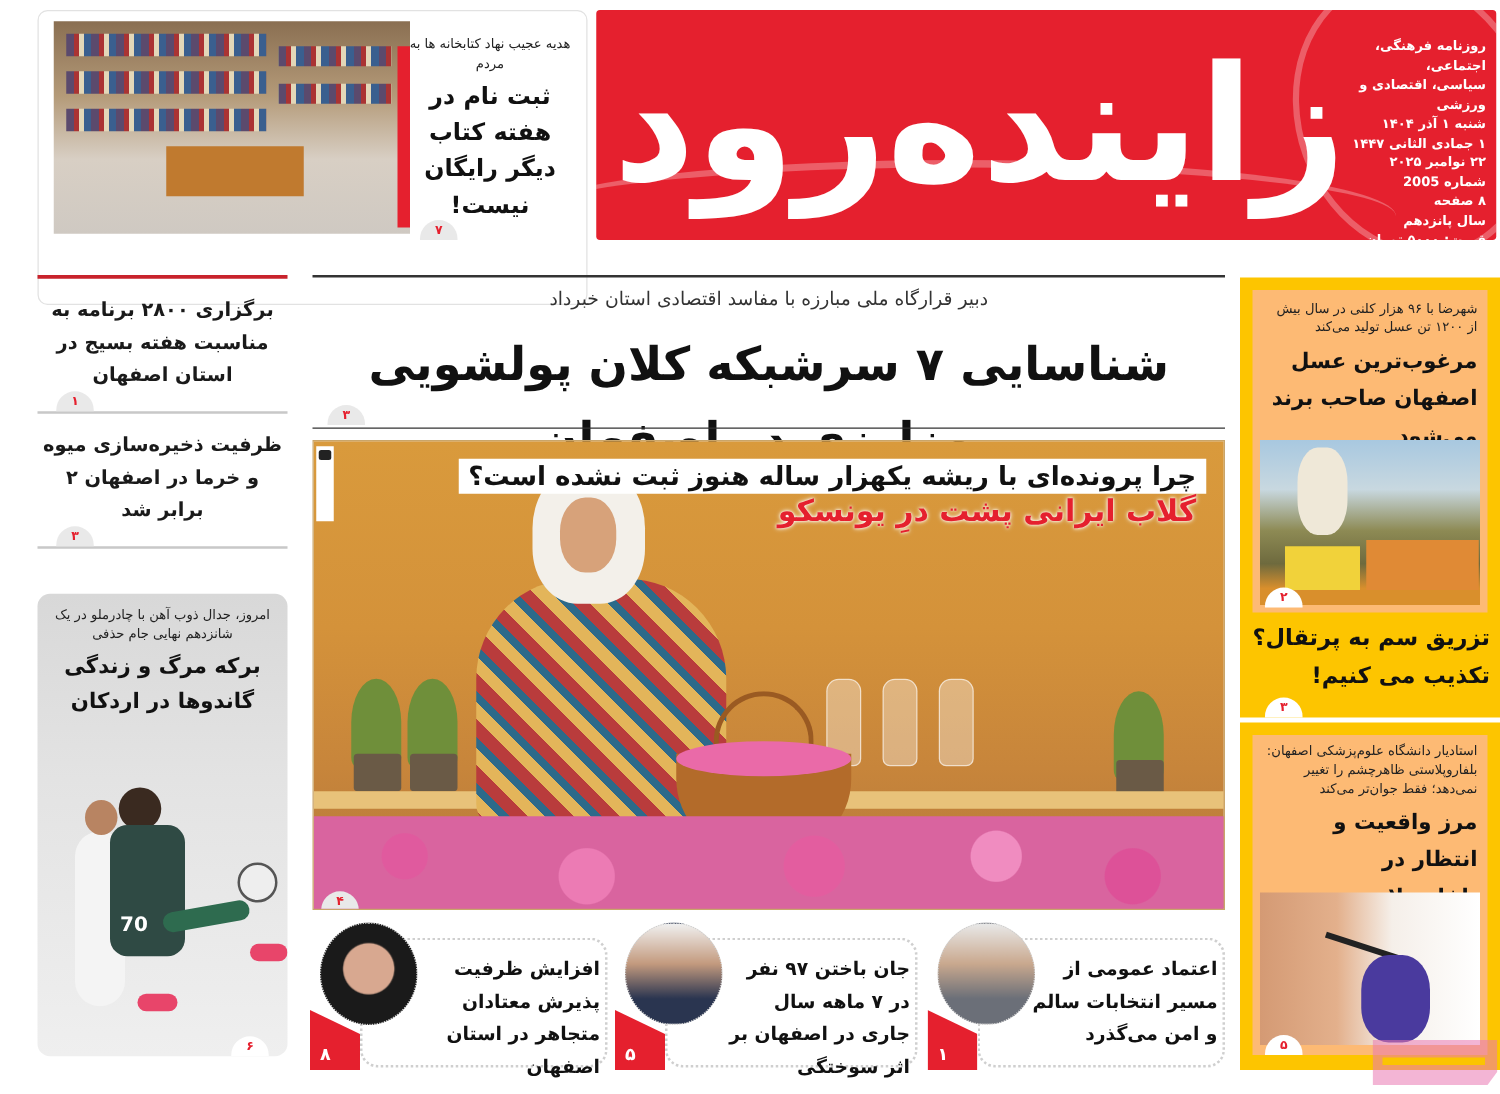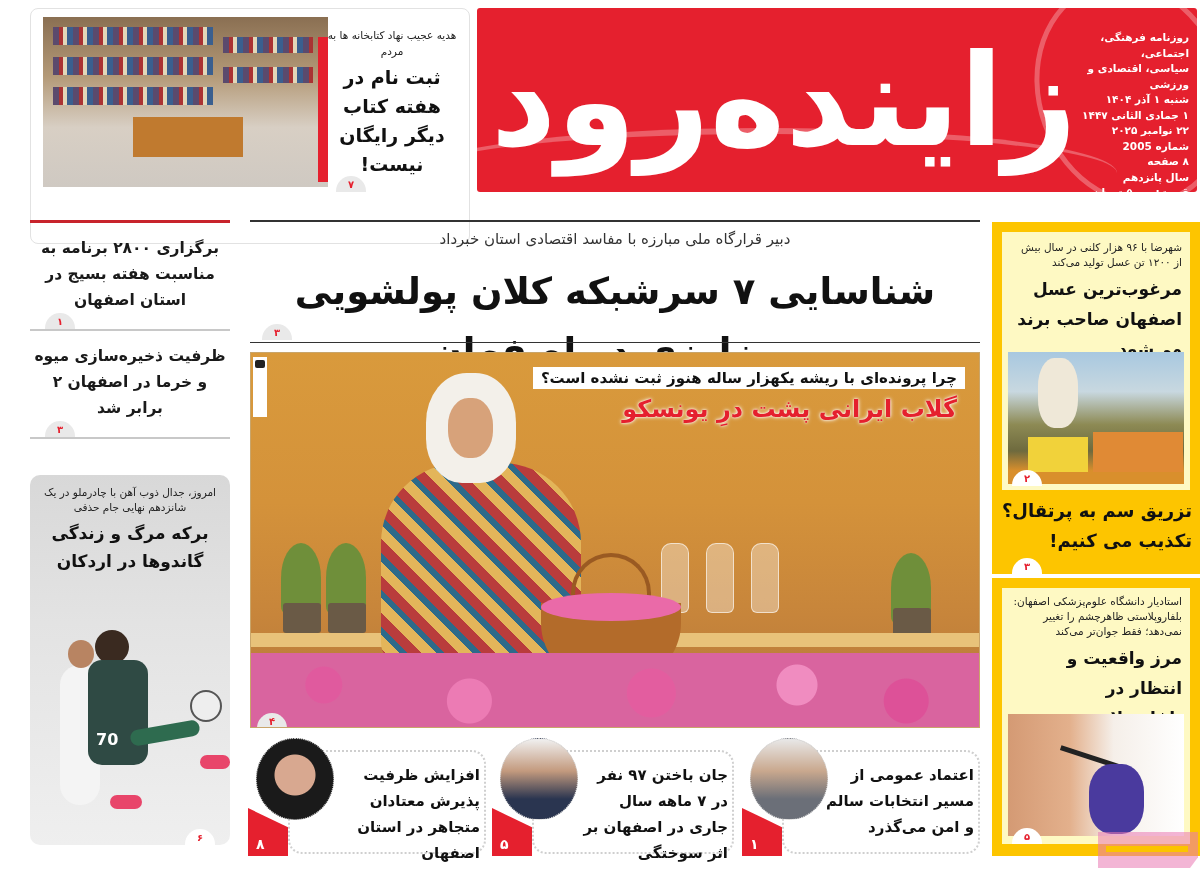--- a/index.html
+++ b/index.html
@@ -80,21 +80,21 @@
   .hero .handle { position: absolute; left: 320px; top: 200px; width: 80px; height: 80px; border: 4px solid #9a5a22; border-bottom: none; border-radius: 50% 50% 0 0; }
   .hero .bottle { position: absolute; top: 190px; width: 28px; height: 70px; border-radius: 10px 10px 6px 6px; background: rgba(255,255,255,0.35); border: 1px solid rgba(255,255,255,0.6); }
   .hero .woman-head { position: absolute; left: 175px; top: 20px; width: 90px; height: 110px; border-radius: 45% 45% 40% 40%; background: #f3f0ea; }
   .hero .woman-face { position: absolute; left: 197px; top: 45px; width: 45px; height: 60px; border-radius: 45%; background: #d7a27a; }
   .hero .woman-body { position: absolute; left: 130px; top: 110px; width: 200px; height: 200px; border-radius: 40% 40% 10% 10%;
     background: repeating-linear-gradient(45deg,#b93c3c 0 10px,#e3b55a 10px 20px,#2d6a8a 20px 26px); }
   .hero .plant { position: absolute; top: 190px; width: 40px; height: 70px; border-radius: 50% 50% 10% 10%; background: #6f8f3a; }
   .hero .pot { position: absolute; top: 250px; width: 38px; height: 30px; background: #6a5a46; border-radius: 3px; }
   .hero-q {
     position: absolute; right: 14px; top: 14px; background: #fff; padding: 2px 8px;
-    font-size: 15px; font-weight: bold; color: #111;
+    font-size: 21px; font-weight: bold; color: #111;
   }
   .hero-title {
     position: absolute; right: 14px; top: 42px; font-size: 24px; font-weight: bold; color: #e5202e;
     padding: 0 8px; background: rgba(255,255,255,0.0); text-shadow: 0 0 2px #fff, 0 0 4px #fff;
   }
   .hero-credit { position: absolute; left: 2px; top: 4px; width: 14px; height: 60px; background: #fff; }
   .hero-credit .cam { display: block; width: 10px; height: 8px; margin: 3px auto; background: #222; border-radius: 2px; }
 
   
   .left-col { left: 30px; top: 220px; width: 200px; }
@@ -113,21 +113,21 @@
   
   .card { position: absolute; top: 738px; height: 120px; }
   .card .frame { position: absolute; left: 40px; right: 0; top: 12px; bottom: 4px; border: 2px dotted #cfcfcf; border-radius: 14px; }
   .card .portrait { position: absolute; left: 0; top: 0; width: 78px; height: 82px; border-radius: 50%; overflow: hidden; border: 1px dotted #ccc; background: #e9e9e9; }
   .card .redtab { position: absolute; left: 0; top: 70px; width: 40px; height: 48px; background: #e5202e; clip-path: polygon(0 0, 100% 40%, 100% 100%, 0 100%); }
   .card .redtab span { position: absolute; left: 8px; bottom: 4px; color: #fff; font-weight: bold; font-size: 14px; }
   .card .ctext { position: absolute; right: 6px; top: 24px; width: 150px; text-align: right; font-size: 15px; font-weight: bold; line-height: 26px; color: #111; }
 
   
   .ybox { position: absolute; background: #fdc500; }
-  .ybox .inner { position: absolute; left: 10px; right: 10px; top: 10px; background: #fef9c3; }
+  .ybox .inner { position: absolute; left: 10px; right: 10px; top: 10px; background: #fdba74; }
   .yk { font-size: 10.5px; line-height: 15px; color: #222; text-align: right; padding: 0 8px; }
   .yt { font-size: 17px; font-weight: bold; line-height: 30px; color: #111; text-align: right; padding: 0 8px; }
   .bee-photo { position: absolute; left: 6px; right: 6px; background: linear-gradient(180deg,#a8c8e0 0%,#c8d8e0 30%,#8d8a54 55%,#6e6a3e 75%,#d98f2c 90%); }
   .face-photo { position: absolute; left: 6px; right: 6px; background: linear-gradient(90deg,#d49a74 0%,#e3b08c 35%,#f5efe9 60%,#ffffff 100%); overflow: hidden; }
   .glove { position: absolute; right: 40px; top: 50px; width: 55px; height: 70px; border-radius: 40%; background: #4a3a9e; }
   .pen { position: absolute; right: 55px; top: 42px; width: 70px; height: 5px; background: #222; transform: rotate(18deg); }
 
   .watermark { position: absolute; left: 1098px; top: 832px; width: 100px; height: 36px;
     background: rgba(233,120,178,0.55); clip-path: polygon(0 0,100% 0,100% 70%,92% 100%,0 100%); }
   .watermark .bar { position: absolute; left: 8px; right: 10px; top: 14px; height: 6px; background: #fbc400; }

